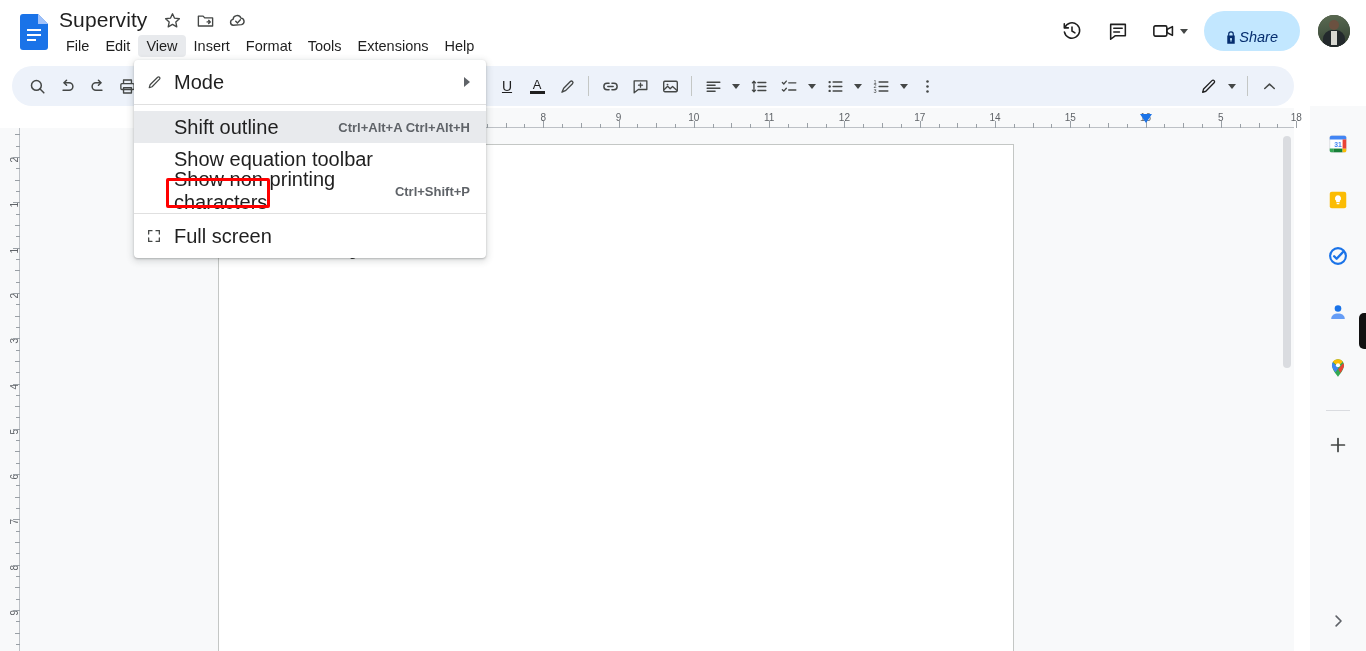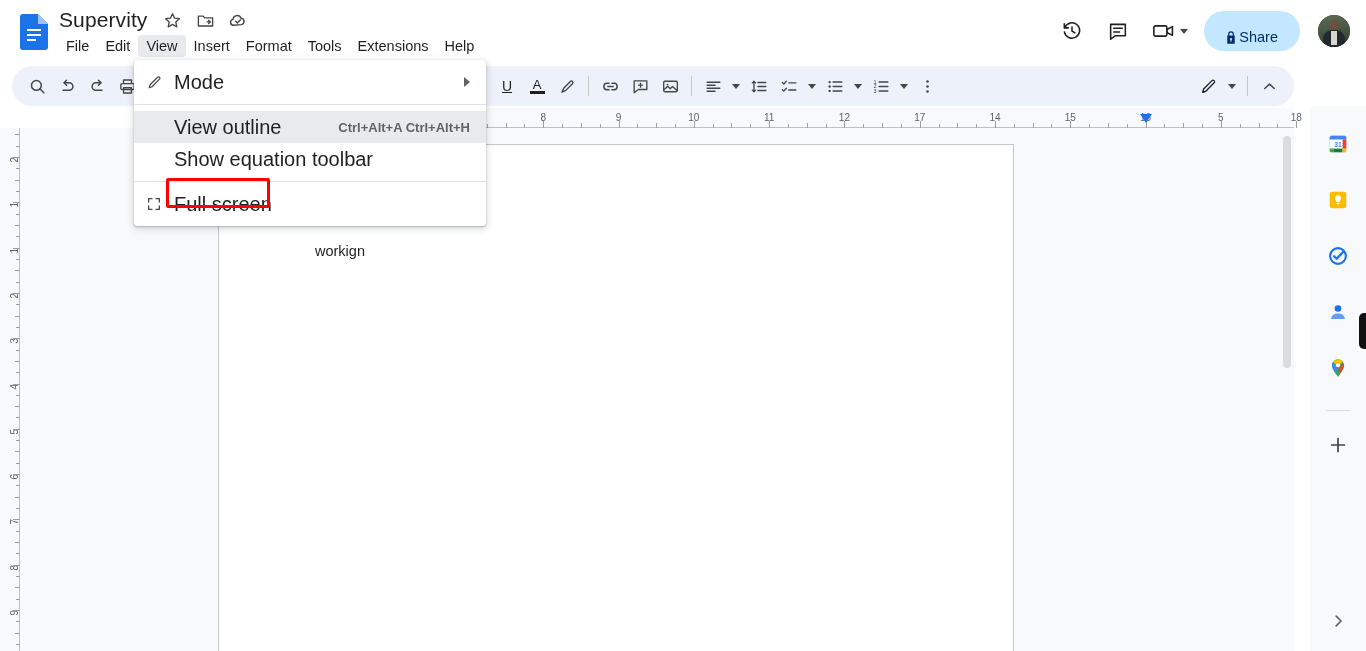--- a/index.html
+++ b/index.html
@@ -24,21 +24,21 @@
   .menu-item { font-size: 14.5px; color: #1f1f1f; padding: 3px 8px; border-radius: 4px; cursor: pointer; line-height: 16px; }
   .menu-item.active { background: #e8eaed; }
 
   .hdr-right { position: absolute; right: 16px; top: 0; height: 62px; display: flex; align-items: center; gap: 6px; }
   .rt-btn { width: 40px; height: 40px; border-radius: 50%; display: flex; align-items: center; justify-content: center; cursor: pointer; }
   .meet-btn { width: auto; padding: 0 6px 0 8px; border-radius: 20px; display: flex; align-items: center; gap: 2px; height: 36px; cursor: pointer; }
   .share-btn {
     display: flex; align-items: center; 
     height: 40px; padding: 12px 22px 0 19px; border-radius: 20px;
     background: #c2e7ff; color: #062e6f; font-size: 14.5px; cursor: pointer;
-    margin-left: 4px; white-space: nowrap;
+    margin-left: 4px; white-space: nowrap; font-style: italic;
   }
   .avatar {
     width: 32px; height: 32px; border-radius: 50%; margin-left: 12px; cursor: pointer;
     background: #3f4a3c; overflow: hidden; position: relative; flex: none;
   }
   .avatar .a-bg { position: absolute; inset: 0; background:
       linear-gradient(170deg, #5c6b52 0%, #4a5a46 42%, #2f3a2c 100%); }
   .avatar .a-head { position: absolute; left: 11px; top: 5px; width: 10px; height: 10px; border-radius: 50%; background: #6b5140; }
   .avatar .a-body { position: absolute; left: 5px; top: 15px; width: 22px; height: 20px; border-radius: 9px 9px 0 0; background: #23292c; }
   .avatar .a-shirt { position: absolute; left: 13px; top: 16px; width: 6px; height: 14px; background: #d8d8d2; }
@@ -571,29 +571,34 @@
       <span class="mlabel">Mode</span>
       <span class="submenu-arrow"></span>
     </div>
 
     <div class="mdiv"></div>
 
 
 
     <div class="mrow hl">
       <span class="glyph"></span>
-      <span class="mlabel">View outline</span>
+      <span class="mlabel">Shift outline</span>
       <span class="maccel">Ctrl+Alt+A Ctrl+Alt+H</span>
     </div>
 
     <div class="mrow">
       <span class="glyph"></span>
       <span class="mlabel">Show equation toolbar</span>
     </div>
 
+    <div class="mrow">
+      <span class="glyph"></span>
+      <span class="mlabel">Show non-printing characters</span>
+      <span class="maccel">Ctrl+Shift+P</span>
+    </div>
 
     <div class="mdiv"></div>
 
     <div class="mrow">
       <span class="glyph">
         <svg width="16" height="16" viewBox="0 0 24 24" fill="none" stroke="#444746" stroke-width="1.9" stroke-linecap="round">
           <path d="M4 9V4h5M20 9V4h-5M4 15v5h5M20 15v5h-5"></path>
         </svg>
       </span>
       <span class="mlabel">Full screen</span>

